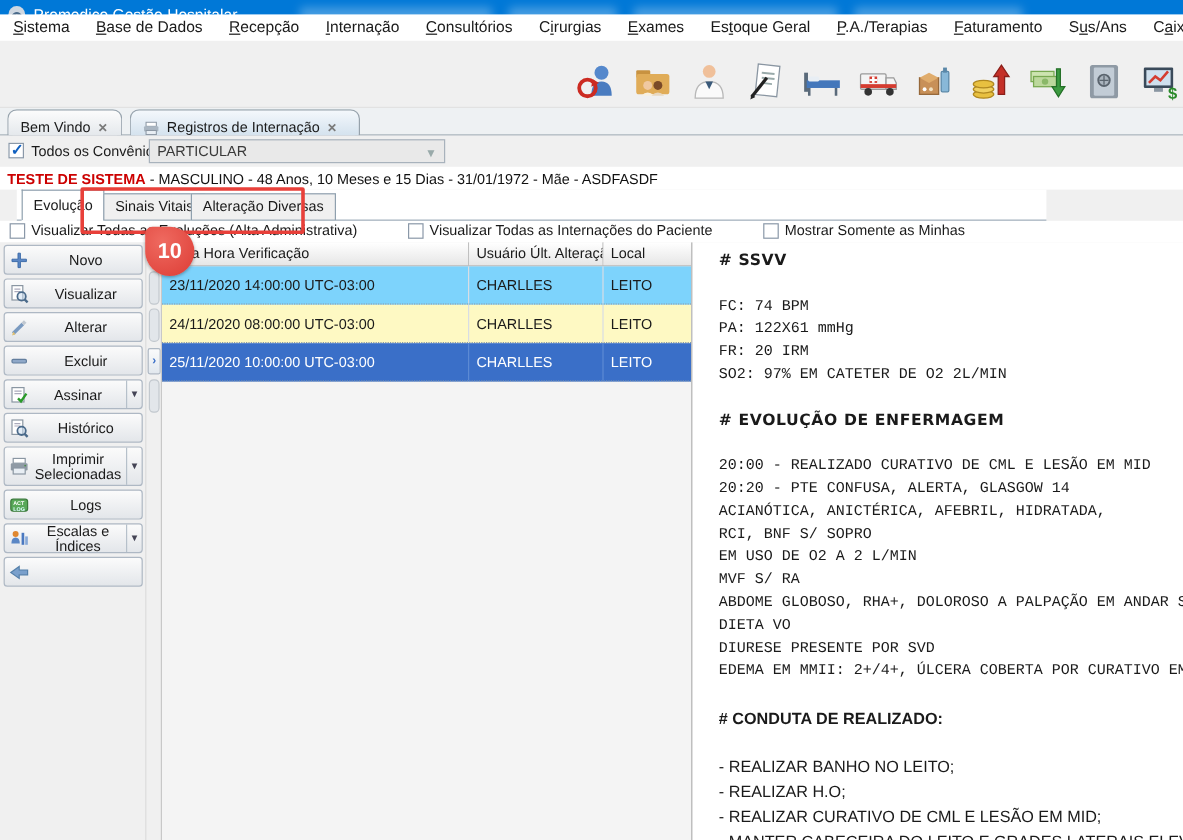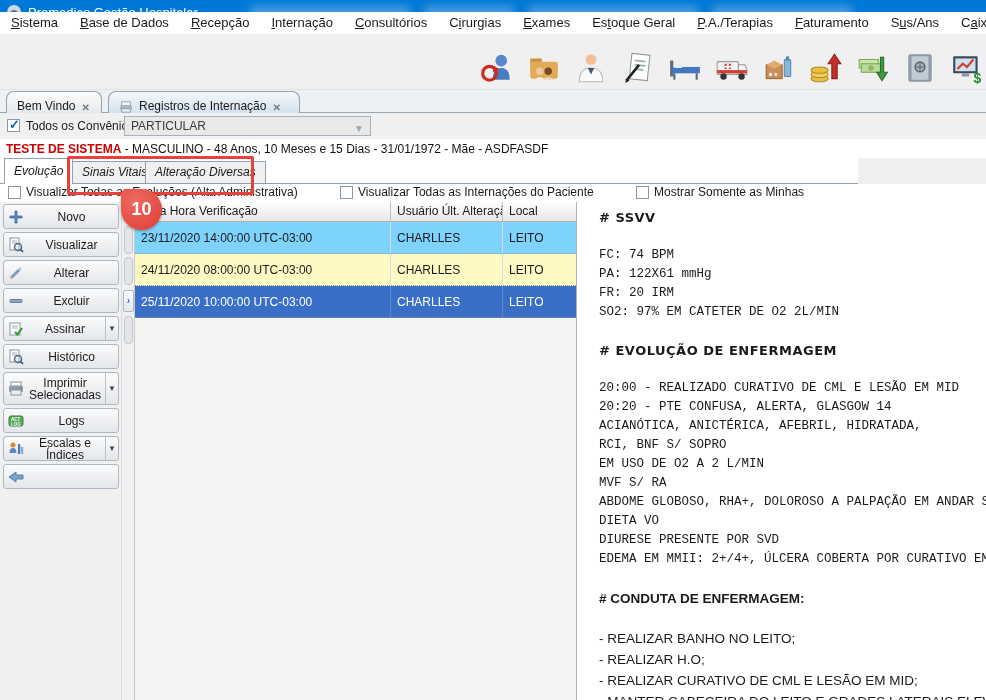--- a/index.html
+++ b/index.html
@@ -36,21 +36,21 @@
   .filterrow .cbox { position:absolute; left:7px; top:6px; }
   .combo { position:absolute; left:124px; top:3px; width:247px; height:20px; background:#e9e9e9; border:1px solid #a8b2bc; font-size:12px; color:#3a3a3a; line-height:18px; padding-left:6px; }
   .combo .arrow { position:absolute; right:6px; top:3px; color:#9aa; font-size:10px; }
 
   
   .patientrow { position:absolute; left:0; top:139px; width:986px; height:19px; background:#fff; padding:3px 0 0 6px; font-size:12px; white-space:nowrap; }
   .pname { color:#cc0000; font-weight:bold; }
   .pdetails { color:#111; }
 
   
-  .rectabs { position:absolute; left:0; top:158px; width:858px; height:26px; background:#fff; border-bottom:1px solid #8fa0ae;font-style:italic; }
+  .rectabs { position:absolute; left:14px; top:158px; width:858px; height:26px; background:#fff; border-bottom:1px solid #8fa0ae; }
   .rtab { position:absolute; bottom:-1px; height:23px; line-height:21px; padding:0 9px; font-size:12px; border:1px solid #8fa0ae; background:#f0f0f0; }
   .rtab.active { height:26px; line-height:25px; background:#fff; border-bottom:1px solid #fff; }
   .rtab.t1 { left:4px; }
   .rtab.t2 { left:72px; }
   .rtab.t3 { left:145px; }
 
   
   .optionsrow { position:absolute; left:0; top:184px; width:986px; height:18px; background:#fff; font-size:12px; }
   .opt { position:absolute; top:1px; display:flex; align-items:center; gap:5px; white-space:nowrap; }
   .opt.o1 { left:8px; } .opt.o2 { left:340px; } .opt.o3 { left:636px; }
@@ -398,21 +398,21 @@
       <div class="nline nl-p">20:20 - PTE CONFUSA, ALERTA, GLASGOW 14</div>
       <div class="nline nl-p">ACIANÓTICA, ANICTÉRICA, AFEBRIL, HIDRATADA,</div>
       <div class="nline nl-p">RCI, BNF S/ SOPRO</div>
       <div class="nline nl-p">EM USO DE O2 A 2 L/MIN</div>
       <div class="nline nl-p">MVF S/ RA</div>
       <div class="nline nl-p">ABDOME GLOBOSO, RHA+, DOLOROSO  A PALPAÇÃO EM ANDAR SUPER</div>
       <div class="nline nl-p">DIETA VO</div>
       <div class="nline nl-p">DIURESE PRESENTE POR SVD</div>
       <div class="nline nl-p">EDEMA EM MMII:  2+/4+, ÚLCERA COBERTA POR CURATIVO EM MID</div>
       <div class="nline nl-blank"></div>
-      <div class="nline nl-h2"># CONDUTA DE ENFERMAGEM:</div>
+      <div class="nline nl-h2"># CONDUTA DE REALIZADO:</div>
       <div class="nline nl-blank"></div>
       <div class="nline nl-p2">- REALIZAR BANHO NO LEITO;</div>
       <div class="nline nl-p2">- REALIZAR H.O;</div>
       <div class="nline nl-p2">- REALIZAR CURATIVO DE CML E LESÃO EM MID;</div>
       <div class="nline nl-p2">- MANTER CABECEIRA DO LEITO E GRADES LATERAIS ELEVADA;</div>
 
     </div>
   </div>
 
   <div class="ann-rect"></div>

